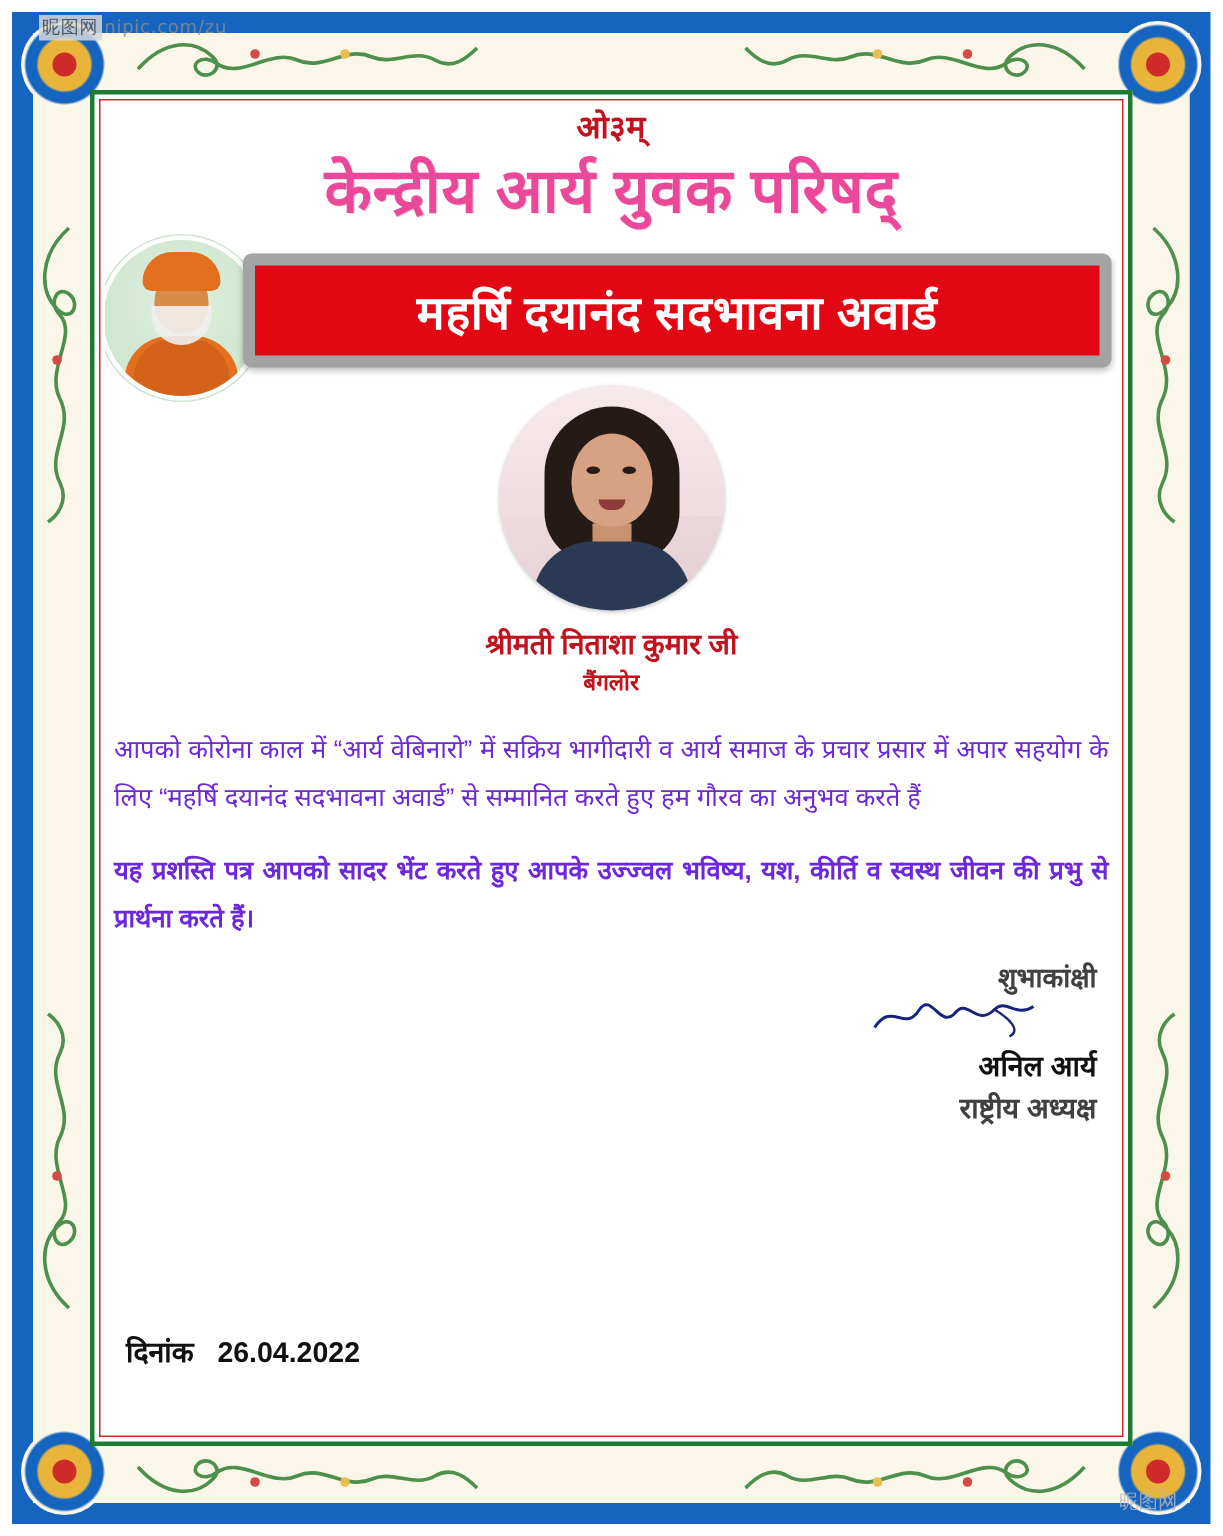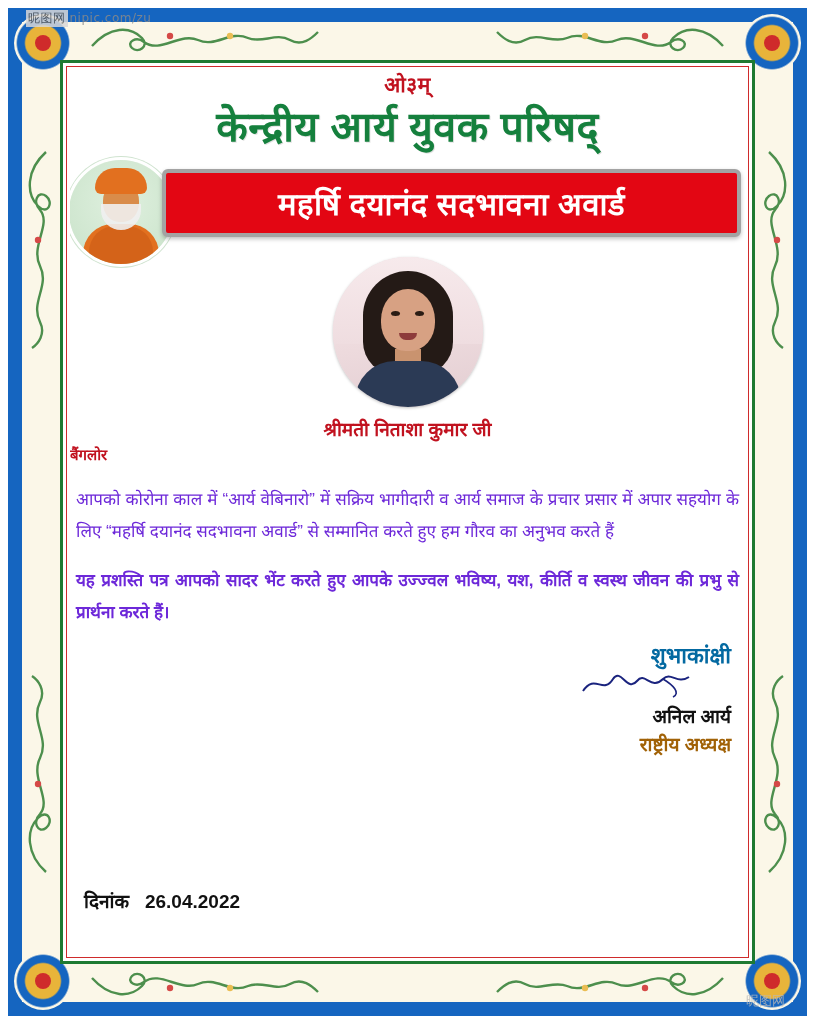--- a/index.html
+++ b/index.html
@@ -121,21 +121,21 @@
     text-align: center;
     color: #c1121f;
     font-size: 21px;
     font-weight: bold;
     margin-top: 0;
     letter-spacing: .5px;
   }
 
   .org-name {
     text-align: center;
-    color: #15803d;
+    color: #ec4899;
     font-size: 41px;
     font-weight: bold;
     margin-top: 6px;
     letter-spacing: .5px;
     line-height: 1.15;
     text-shadow: 1px 1px 0 rgba(0,0,0,.12);
   }
 
   .org-sub {
     text-align: center;
@@ -151,21 +151,21 @@
     margin-top: 14px;
     height: 74px;
   }
   .award-banner {
     position: absolute;
     left: 92px;
     right: 4px;
     top: 4px;
     height: 60px;
     background: #e30613;
-    border: 4px solid #a3a3a3;
+    border: 8px solid #a3a3a3;
     border-radius: 6px;
     display: flex;
     align-items: center;
     justify-content: center;
     box-shadow: 0 2px 4px rgba(0,0,0,.25);
   }
   .award-banner span {
     color: #ffffff;
     font-size: 31px;
     font-weight: bold;
@@ -305,21 +305,21 @@
   }
 
   .recipient-name {
     text-align: center;
     color: #c1121f;
     font-size: 19px;
     font-weight: bold;
     margin-top: 9px;
   }
   .recipient-city {
-    text-align: left;
+    text-align: center;
     color: #c1121f;
     font-size: 15px;
     font-weight: bold;
     margin-top: 2px;
   }
 
   .body-text {
     margin-top: 20px;
     padding: 0 6px;
     color: #6d28d9;
@@ -332,41 +332,41 @@
   }
   .body-text p:last-child { margin-bottom: 0; font-weight: bold; }
 
   
   .sign-block {
     margin-top: 10px;
     text-align: right;
     padding-right: 14px;
   }
   .sign-greeting {
-    color: #0369a1;
-    font-size: 22px;
+    color: #404040;
+    font-size: 18px;
     font-weight: bold;
   }
   .signature-mark {
     height: 34px;
     position: relative;
   }
   .signature-mark svg {
     position: absolute;
     right: 34px;
     top: -2px;
   }
   .sign-name {
     color: #111111;
     font-size: 19px;
     font-weight: bold;
     margin-top: 0;
   }
   .sign-title {
-    color: #a16207;
+    color: #404040;
     font-size: 19px;
     font-weight: bold;
     margin-top: 2px;
   }
 
   .date-line {
     position: absolute;
     left: 14px;
     bottom: 40px;
     color: #111111;

